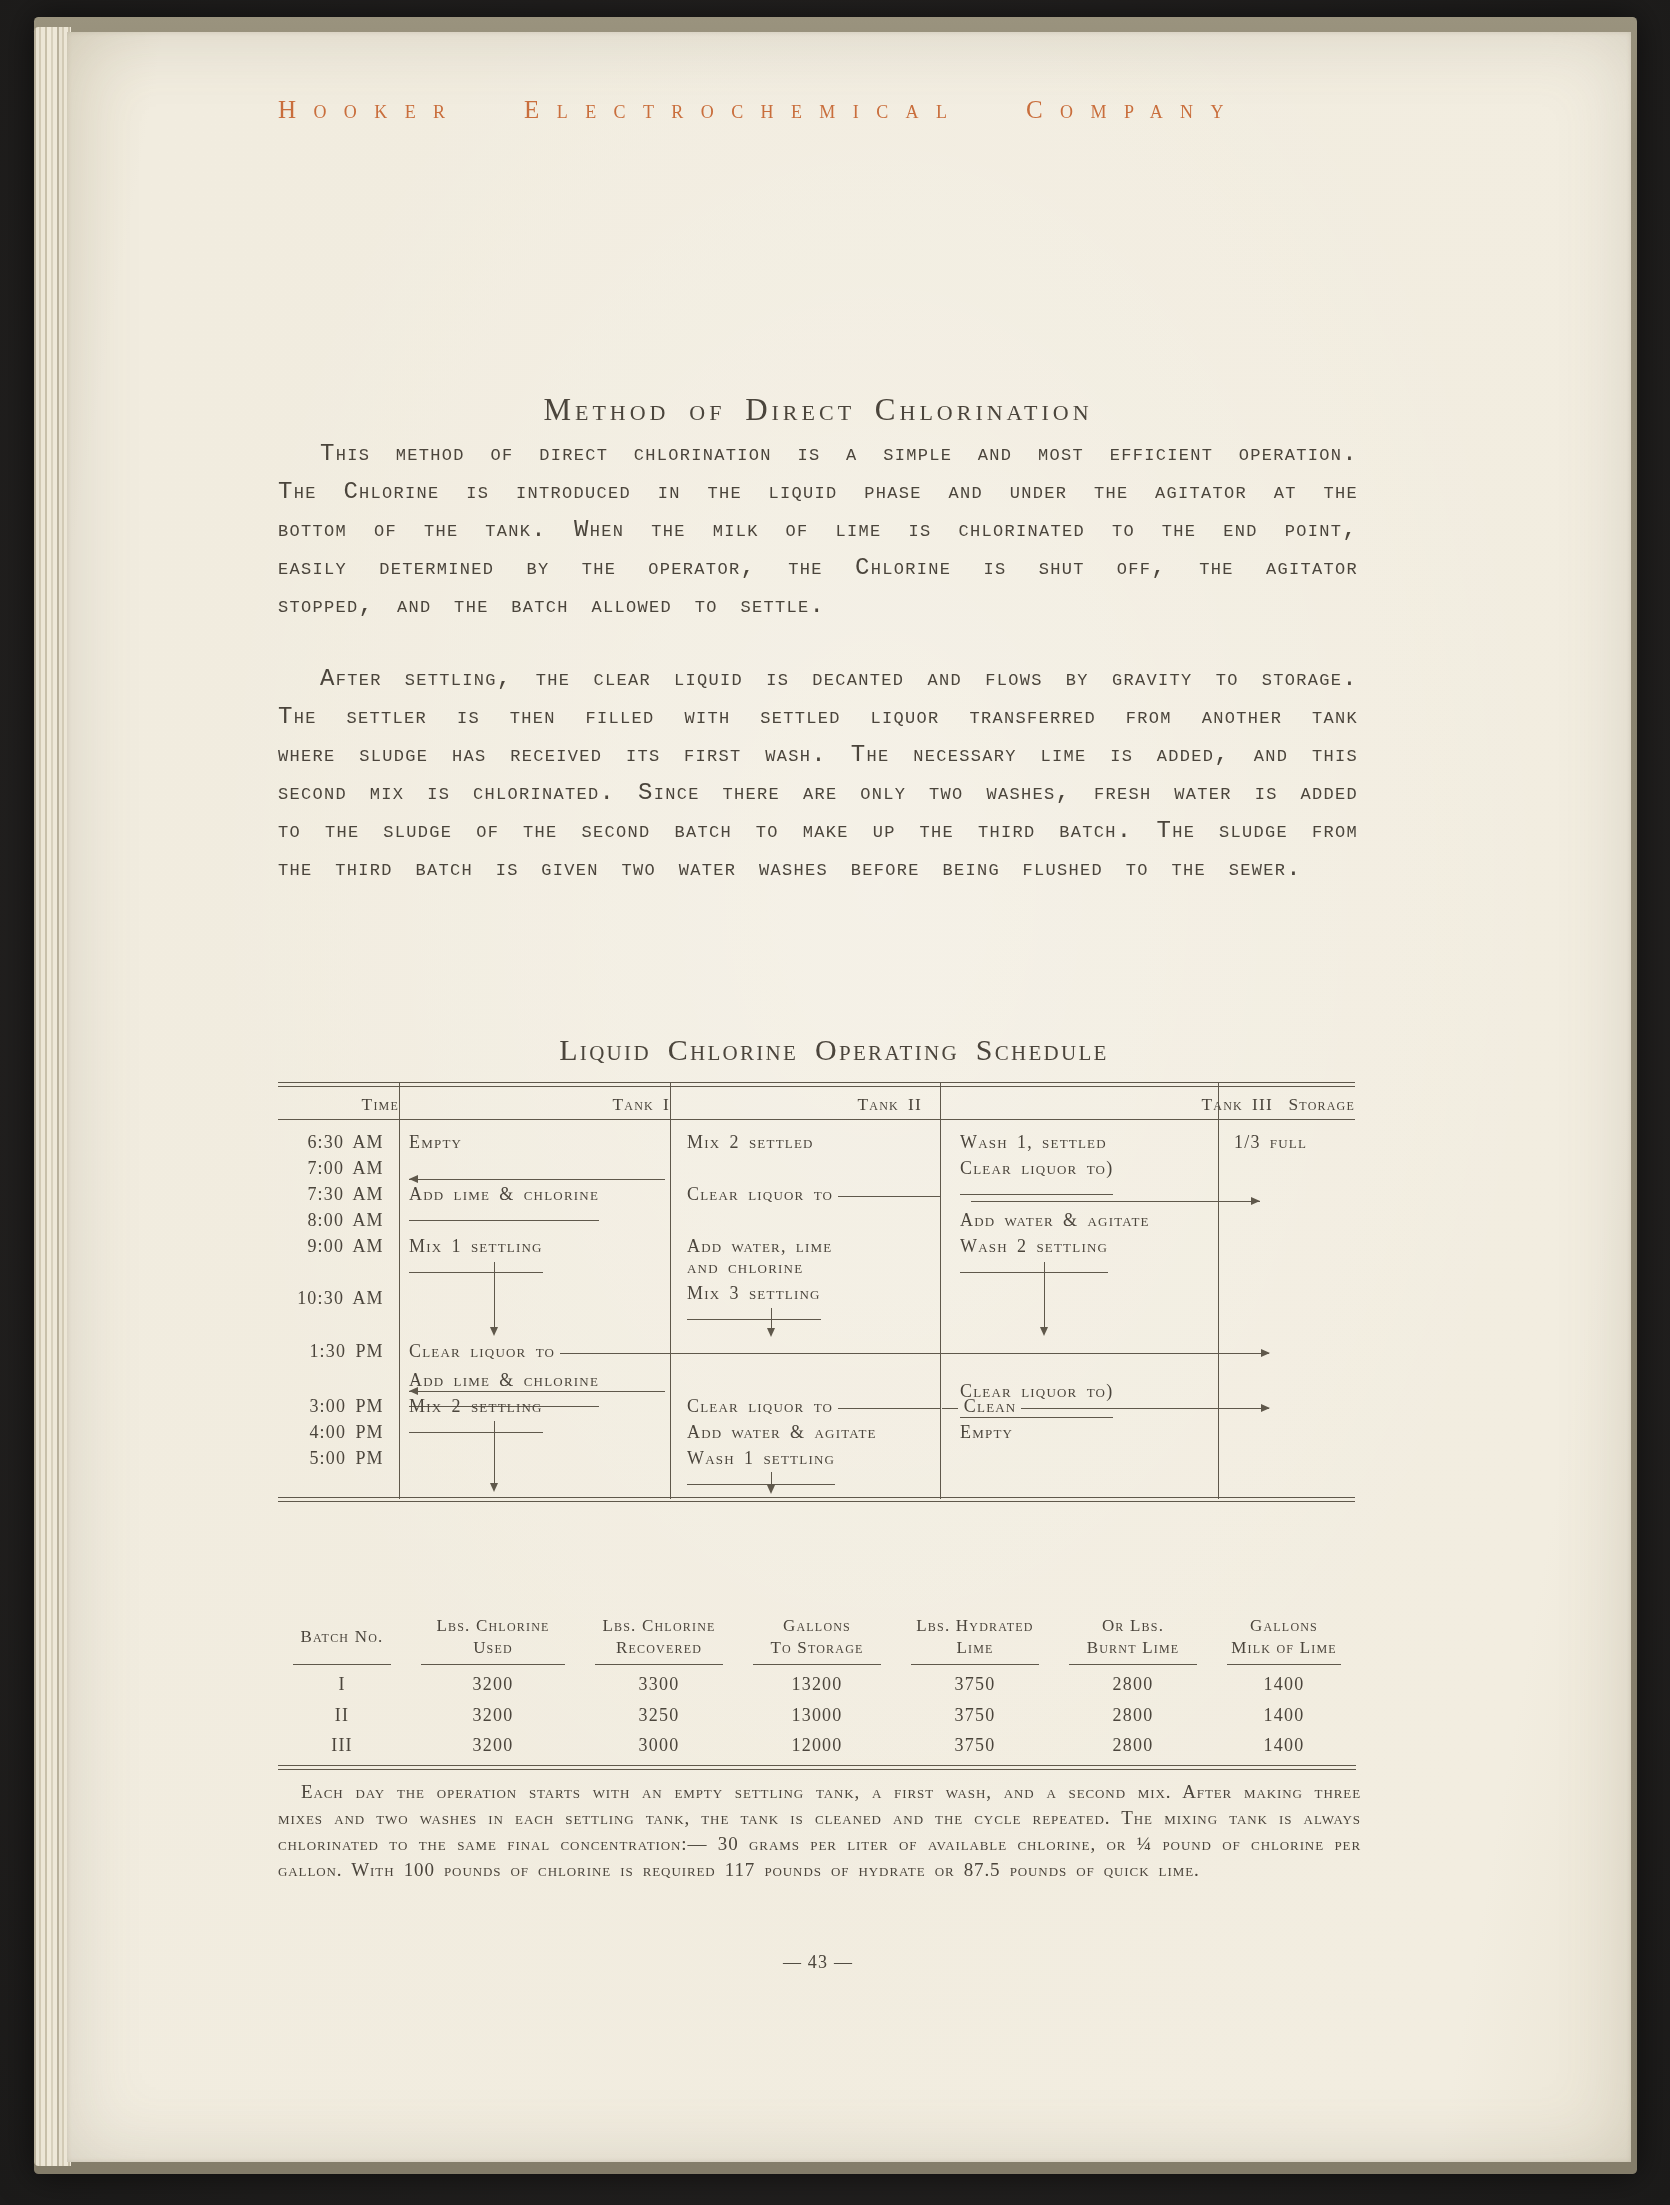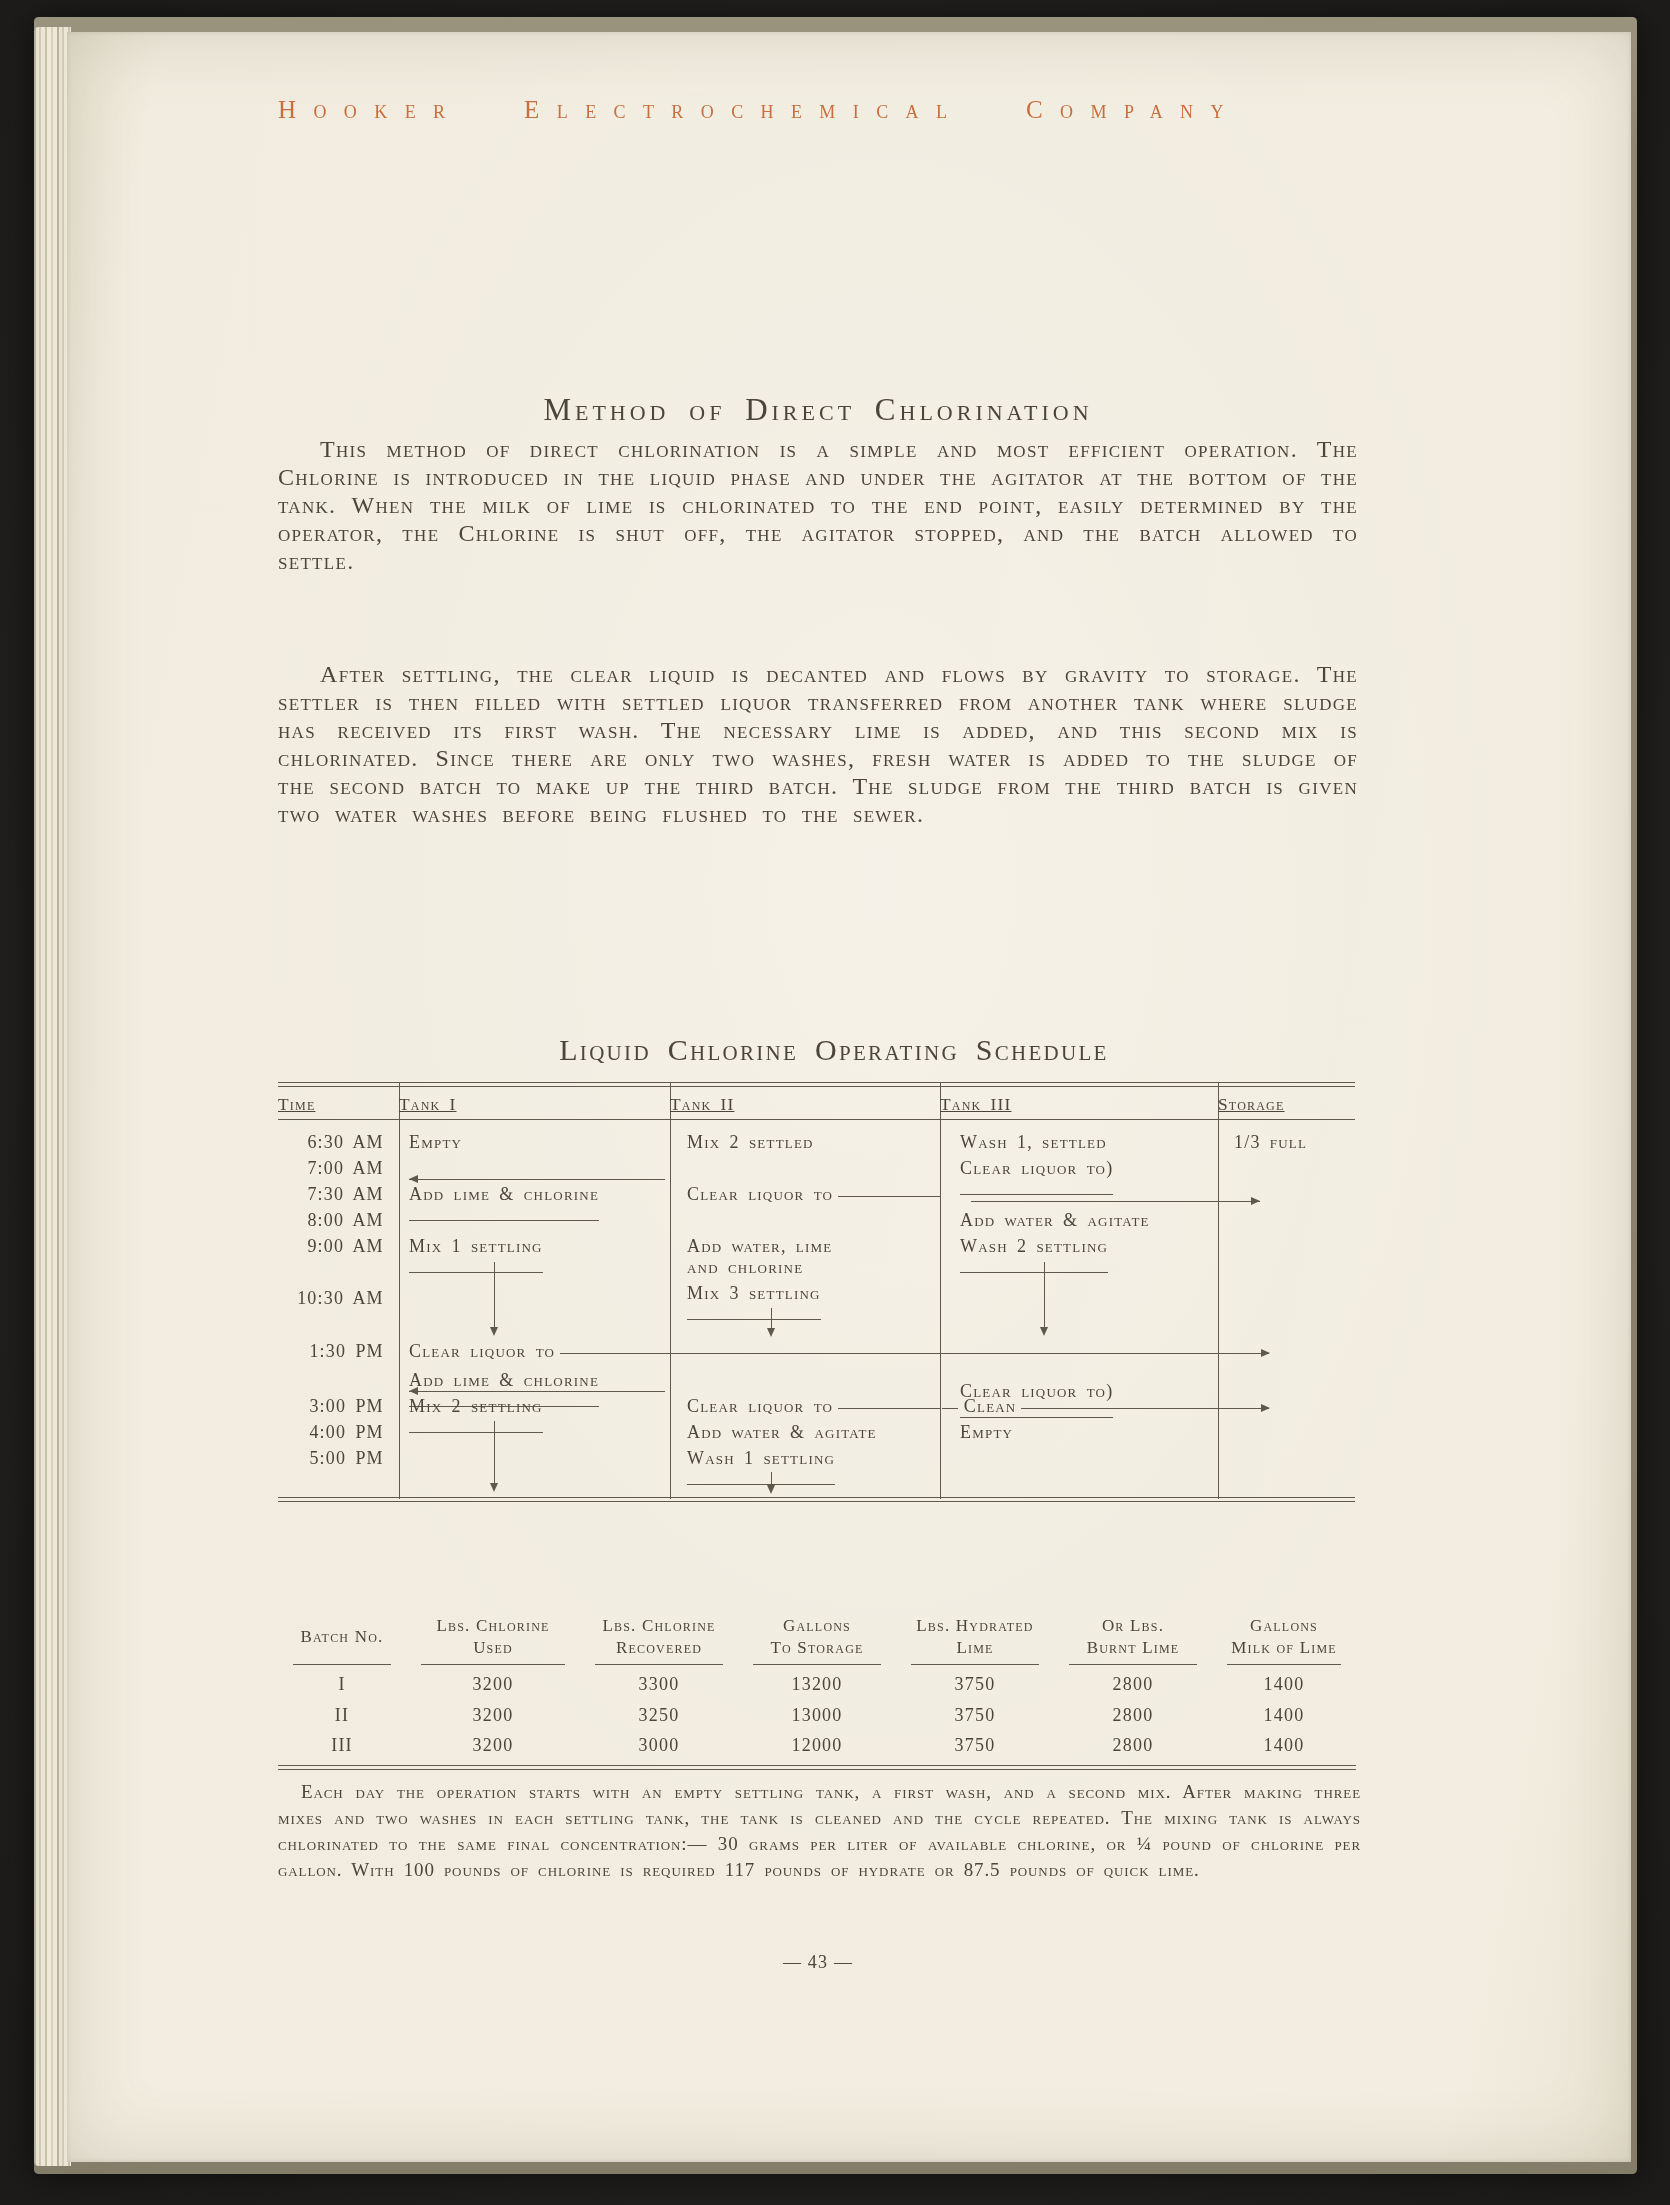--- a/index.html
+++ b/index.html
@@ -35,35 +35,35 @@
     font-variant:small-caps;
   }
   .page > *{position:absolute;}
 
   .company{left:211px;top:64px;width:1102px;white-space:nowrap;
     color:var(--header-accent);
     font-size:25px;letter-spacing:17.4px;word-spacing:38px;}
   .doc-title{left:211px;top:360px;width:1080px;margin:0;text-align:center;
     font-size:31px;font-weight:normal;letter-spacing:4px;word-spacing:8px;}
   .para{left:211px;width:1080px;margin:0;text-align:justify;
-    font-size:24px;line-height:28px;letter-spacing:1.3px;word-spacing:7px;text-indent:42px;}
+    font-size:24px;line-height:38px;letter-spacing:1.3px;word-spacing:7px;text-indent:42px;font-family:Liberation Mono, monospace;}
   .p1{top:403px;}
   .p2{top:628px;}
   .sched-title{left:211px;top:985px;width:1080px;margin:16px;text-align:center;
     font-size:30px;font-weight:normal;letter-spacing:2.3px;word-spacing:7px;}
 
   
   .schedule{left:211px;top:1050px;width:1077px;height:427px;
     font-size:18px;letter-spacing:1.2px;word-spacing:3.5px;}
   .schedule > *{position:absolute;}
   .hline{height:1.2px;background:var(--rule);}
   .dline{height:5.2px;border-top:1.2px solid var(--rule);border-bottom:1.2px solid var(--rule);box-sizing:border-box;}
   .vline{width:1.2px;background:var(--rule);}
   .slabel{white-space:nowrap;}
-  .shead{text-align:left;font-size:17.4px;text-decoration:underline;}
+  .shead{text-align:right;font-size:17.4px;}
   .time{left:5.8px;width:100px;text-align:right;}
   .ul{border-bottom:1.2px solid var(--rule);padding-bottom:15px;}
 
   .varrow{width:1.2px;background:var(--rule);}
   .varrow::after{content:"";position:absolute;left:-4px;bottom:-8px;width:0;height:0;
     border-top:9.3px solid var(--rule);border-left:4.6px solid transparent;border-right:4.6px solid transparent;}
   .larrow{height:1.2px;background:var(--rule);}
   .larrow::before{content:"";position:absolute;left:0;top:-4px;width:0;height:0;
     border-right:9.3px solid var(--rule);border-top:4.6px solid transparent;border-bottom:4.6px solid transparent;}
   .rarrow{height:1.2px;background:var(--rule);}

